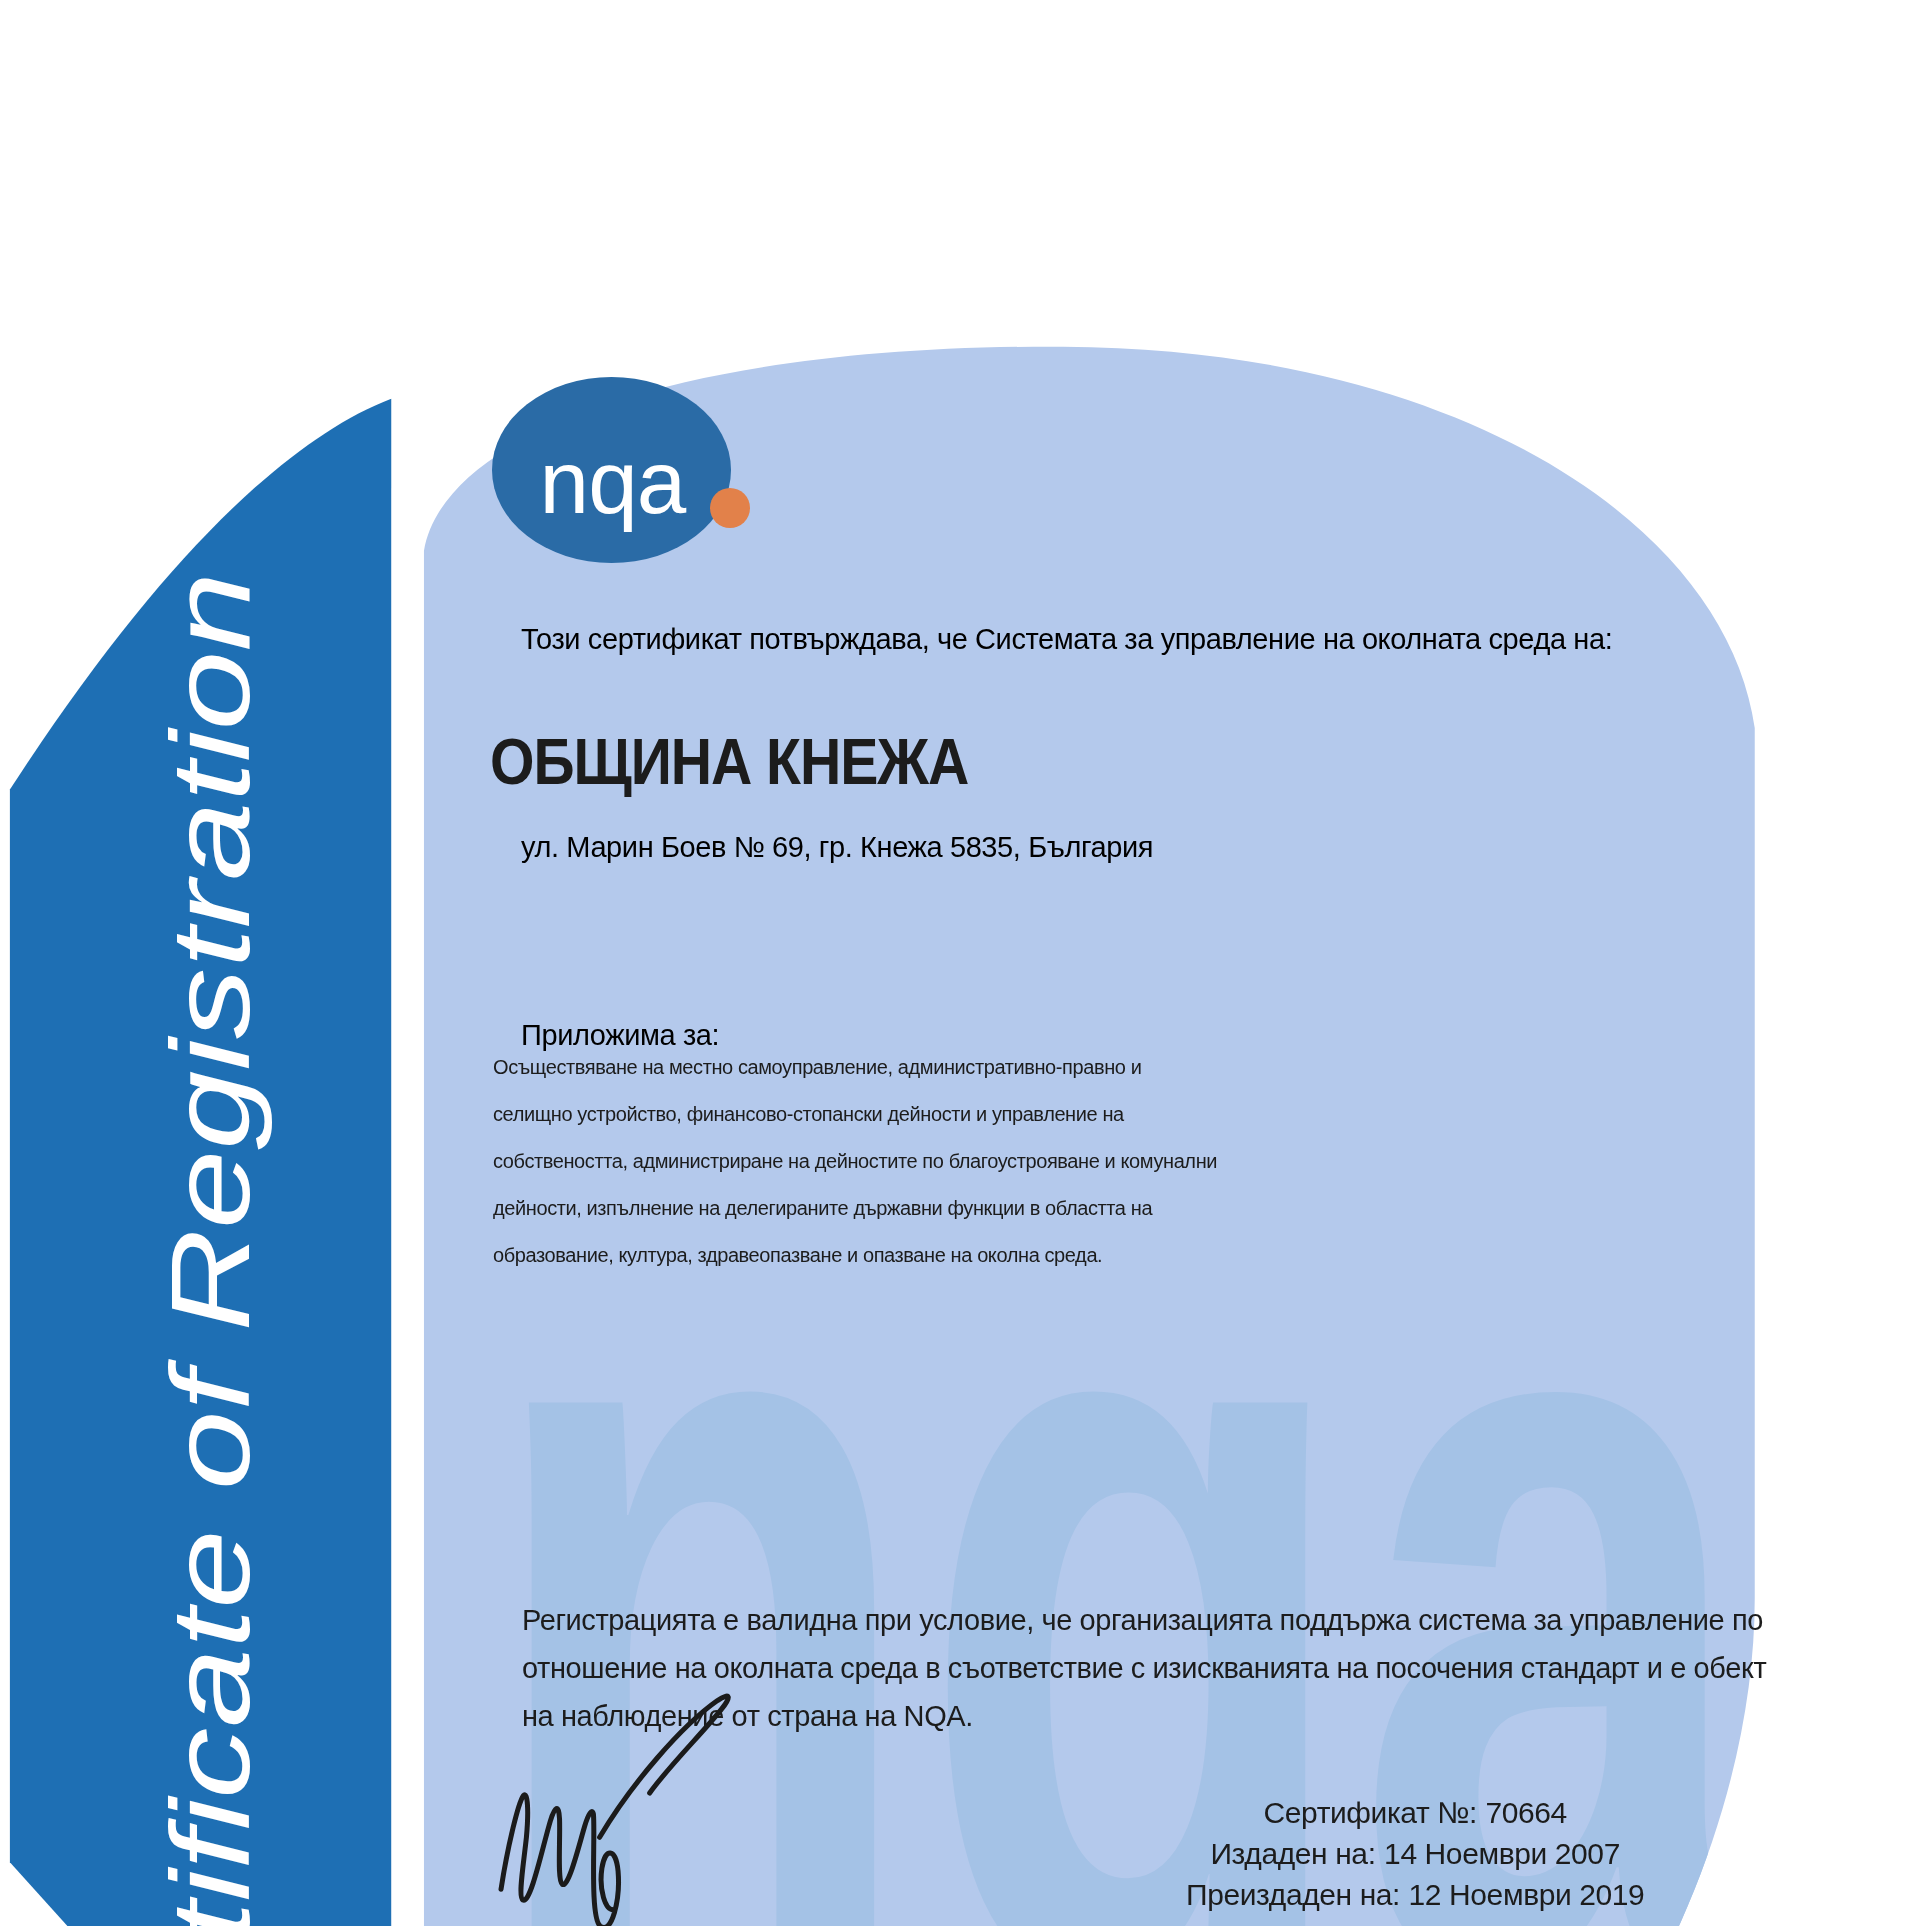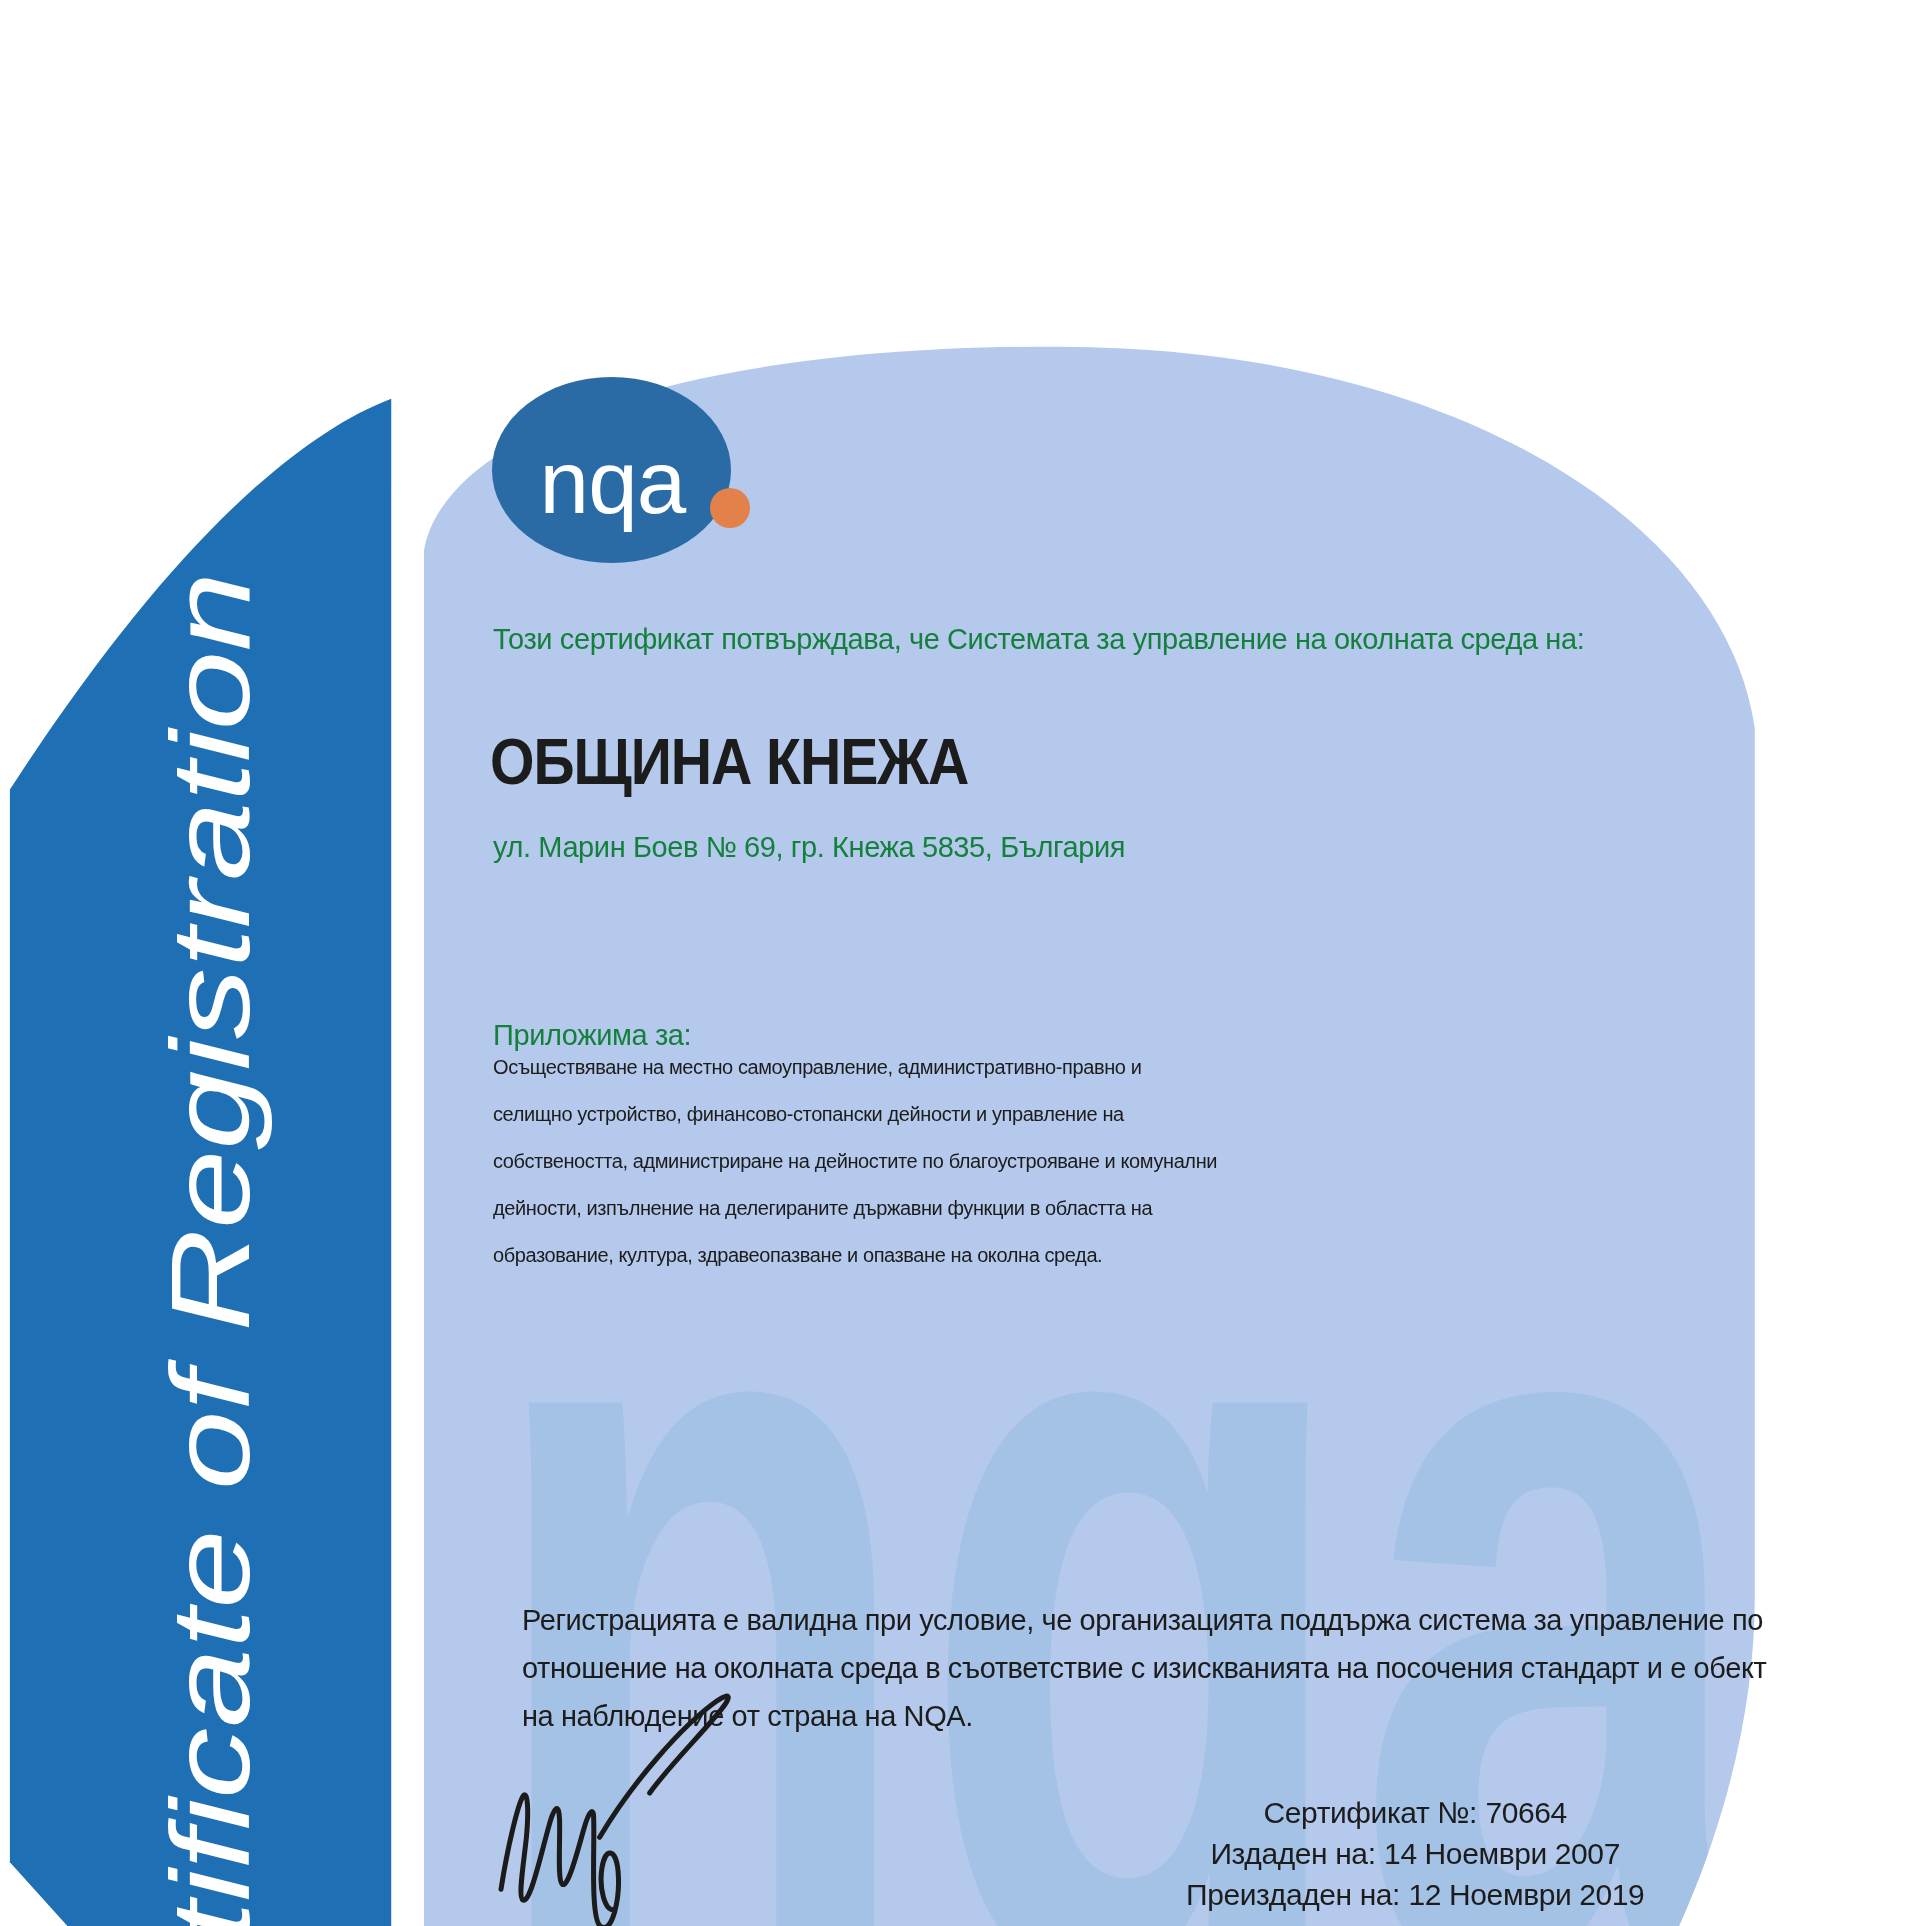--- a/index.html
+++ b/index.html
@@ -1,20 +1,20 @@
 <!DOCTYPE html>
 <html style="font-size:6.2px"><head>
 <meta charset="utf-8">
 <style>
   html,body{margin:0;padding:0;background:#ffffff;}
   #page{position:relative;width:1911px;height:2702px;background:#ffffff;overflow:hidden;
         font-family:"Liberation Sans",sans-serif;color:#1c1c1c;}
   #shapes{position:absolute;left:0;top:0;width:1911px;height:2702px;}
   .abs{position:absolute;}
-  .body-text{font-size:29px;letter-spacing:-0.4px;line-height:1.28;color:#15803d;}
+  .body-text{font-size:29px;letter-spacing:-0.4px;line-height:1.28;color:#000000;margin-left:28px;}
   #intro{left:493px;top:621px;width:1194px;}
   #org-name{left:490px;top:724px;font-size:65px;font-weight:bold;letter-spacing:-1.2px;
             transform:scaleX(.88);transform-origin:left top;white-space:nowrap;}
   #org-address{left:493px;top:829px;width:1156px;}
   #applicable{left:493px;top:1017px;}
   #scope{left:493px;top:1044px;width:1287px;font-weight:normal;font-size:20px;letter-spacing:-0.4px;}
   #scope .line{line-height:47px;white-space:nowrap;}
   #audit{left:493px;top:1405px;width:1271px;}
   #standard{left:490px;top:1484px;font-size:59px;font-weight:bold;letter-spacing:-1.2px;white-space:nowrap;}
   #validity{left:522px;top:1596px;width:1310px;font-size:29px;letter-spacing:-0.4px;}

